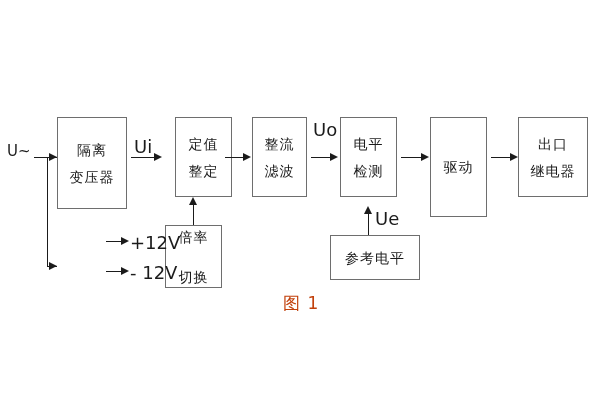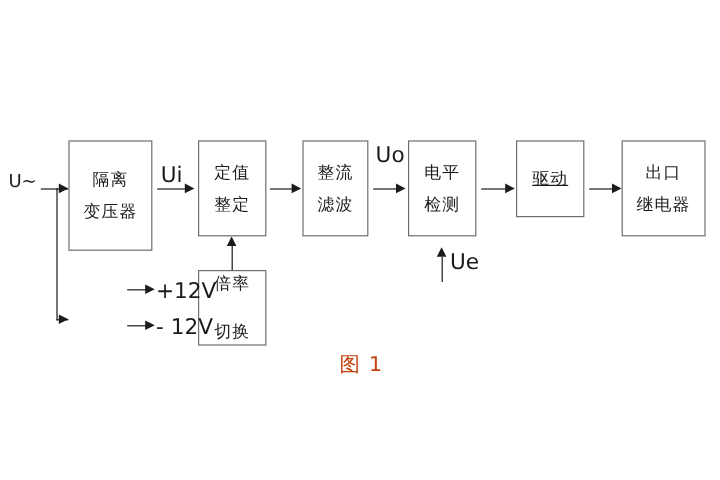--- a/index.html
+++ b/index.html
@@ -94,50 +94,53 @@
   <div class="hline" style="left:47px; top:157px; width:10px;"></div>
   <div class="arrow-r" style="left:49px; top:152.5px;"></div>
   <div class="hline" style="left:47px; top:266px; width:10px;"></div>
   <div class="arrow-r" style="left:49px; top:261.5px;"></div>
 
   <div class="blk" style="left:57px; top:117px; width:70px; height:92px;">
     <span class="ln">隔离</span>
     <span class="ln">变压器</span>
   </div>
 
-  <div class="blk" style="left:165px; top:117px; width:57px; height:80px;">
+  <div class="blk" style="left:175px; top:117px; width:57px; height:80px;">
     <span class="ln">定值</span>
     <span class="ln">整定</span>
   </div>
 
   <div class="blk" style="left:252px; top:117px; width:55px; height:80px;">
     <span class="ln">整流</span>
     <span class="ln">滤波</span>
   </div>
 
   <div class="blk" style="left:340px; top:117px; width:57px; height:80px;">
     <span class="ln">电平</span>
     <span class="ln">检测</span>
   </div>
 
-  <div class="blk" style="left:430px; top:117px; width:57px; height:64px;text-decoration:underline;">
+  <div class="blk" style="left:430px; top:117px; width:57px; height:100px;">
     <span class="ln">驱动</span>
   </div>
 
   <div class="blk" style="left:518px; top:117px; width:70px; height:80px;">
     <span class="ln">出口</span>
     <span class="ln">继电器</span>
   </div>
 
 
   <div class="blk" style="left:165px; top:225px; width:57px; height:63px;gap:13px;">
     <span class="ln">倍率</span>
     <span class="ln">切换</span>
   </div>
 
+  <div class="blk" style="left:330px; top:235px; width:90px; height:45px;">
+    <span class="ln">参考电平</span>
+  </div>
 
   <div class="lbl" style="left:134px; top:138px;">Ui</div>
   <div class="hline" style="left:131px; top:157px; width:24px;"></div>
   <div class="arrow-r" style="left:154px; top:152.5px;"></div>
 
   <div class="hline" style="left:225px; top:157px; width:19px;"></div>
   <div class="arrow-r" style="left:243px; top:152.5px;"></div>
 
   <div class="lbl" style="left:313px; top:121px;text-align:center;">Uo</div>
   <div class="hline" style="left:311px; top:157px; width:21px;"></div>

